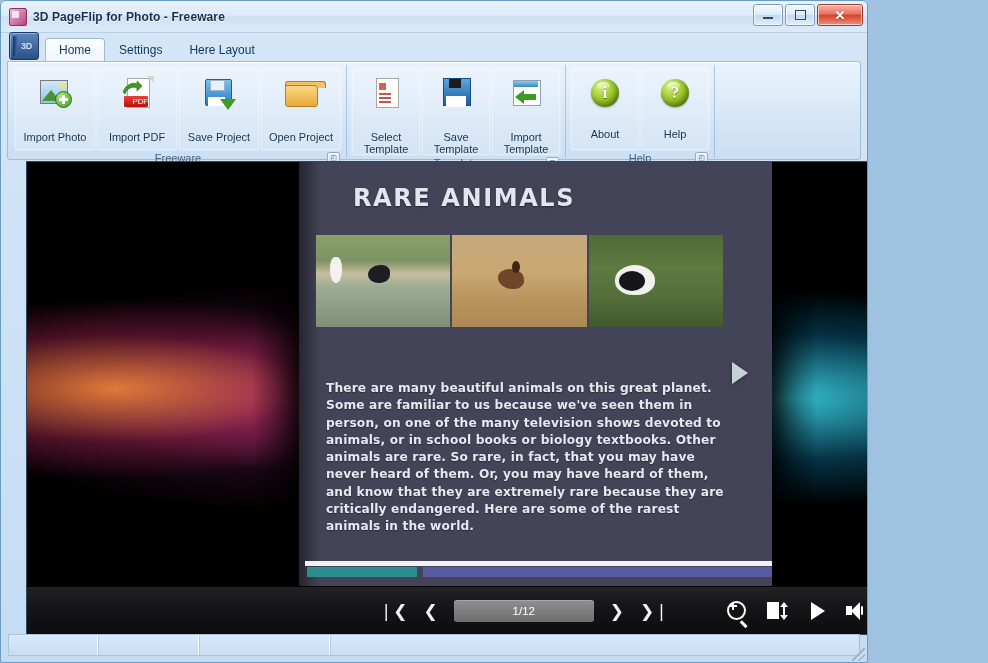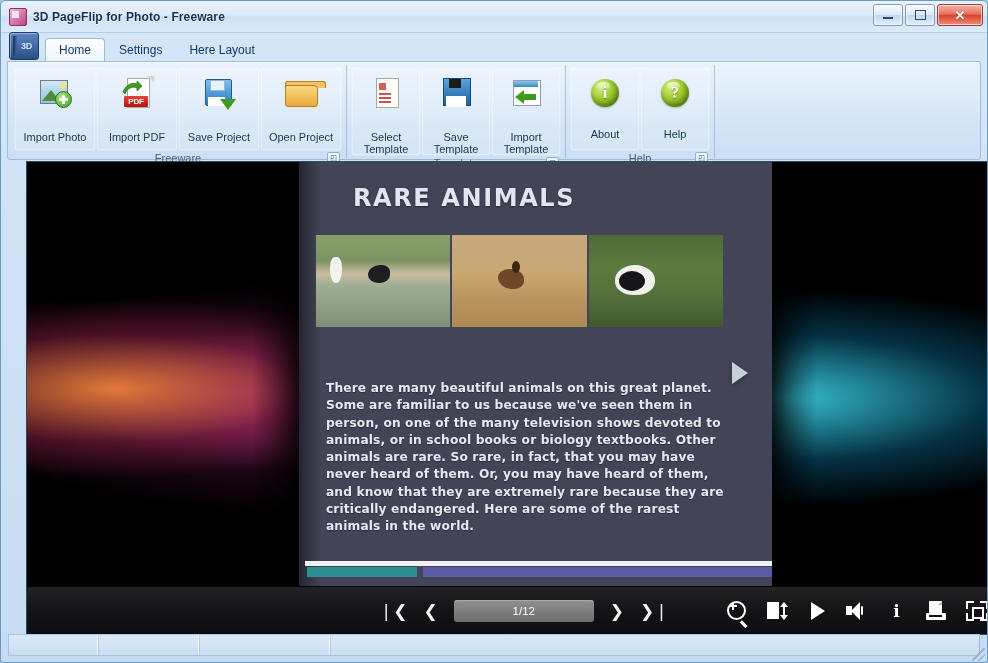--- a/index.html
+++ b/index.html
@@ -4,21 +4,21 @@
 <style>
   html, body {
     margin: 0; padding: 0;
     width: 988px; height: 663px;
     overflow: hidden;
     font-family: "Liberation Sans", sans-serif;
     background: #9fc2e0;
   }
   #app {
     position: relative;
-    width: 988px; height: 663px;
+    width: 868px; height: 663px;
     background: linear-gradient(to bottom, #d5e6f7 0%, #cfe2f5 40%, #c5dcf2 100%);
     box-sizing: border-box;
     border: 1px solid #6a9bc3;
     border-radius: 6px 6px 3px 3px;
     overflow: hidden;
   }
 
   
   .titlebar {
     position: relative;
@@ -188,22 +188,22 @@
   .ico-photo .plus::after{left:6px;top:3px;width:2.5px;height:9px;}
 
   .ico-pdf .doc {
     position:absolute; left:7px; top:2px; width:21px;height:28px;
     background:#fdfdfb;border:1px solid #aaa;
   }
   .ico-pdf .fold{position:absolute;right:0;top:0;width:0;height:0;border-left:7px solid transparent;border-top:7px solid #d7d7cf;}
   .ico-pdf .tag {
     position:absolute; left:4px; bottom:3px; width:24px;height:11px;
     background:linear-gradient(to bottom,#e8413a,#b8120c);
-    border-radius:1px; color:#fff;font-size:8px;font-weight:bold;
-    text-align:center;line-height:11px; letter-spacing:-.2px;
+    border-radius:1px; color:#fff;font-size:8px;font-weight:normal;
+    text-align:right;line-height:11px; letter-spacing:-.2px;
   }
   .ico-pdf .arrow {
     position:absolute;left:2px;top:4px;width:20px;height:16px;
   }
 
   .ico-folder .back{position:absolute;left:1px;top:9px;width:31px;height:20px;background:linear-gradient(to bottom,#fbd884,#e9a93a);border:1px solid #b5801f;border-radius:2px 4px 3px 3px;}
   .ico-folder .tab{position:absolute;left:1px;top:5px;width:13px;height:6px;background:#f3c267;border:1px solid #b5801f;border-bottom:none;border-radius:3px 3px 0 0;}
 
   .ico-save .disk{position:absolute;left:3px;top:3px;width:25px;height:25px;background:linear-gradient(to bottom,#7cc2ef,#2a79c0);border:1px solid #1f5d96;border-radius:2px;}
   .ico-save .shutter{position:absolute;left:8px;top:4px;width:13px;height:9px;background:#e8f2fb;border:1px solid #9bb6cc;}

